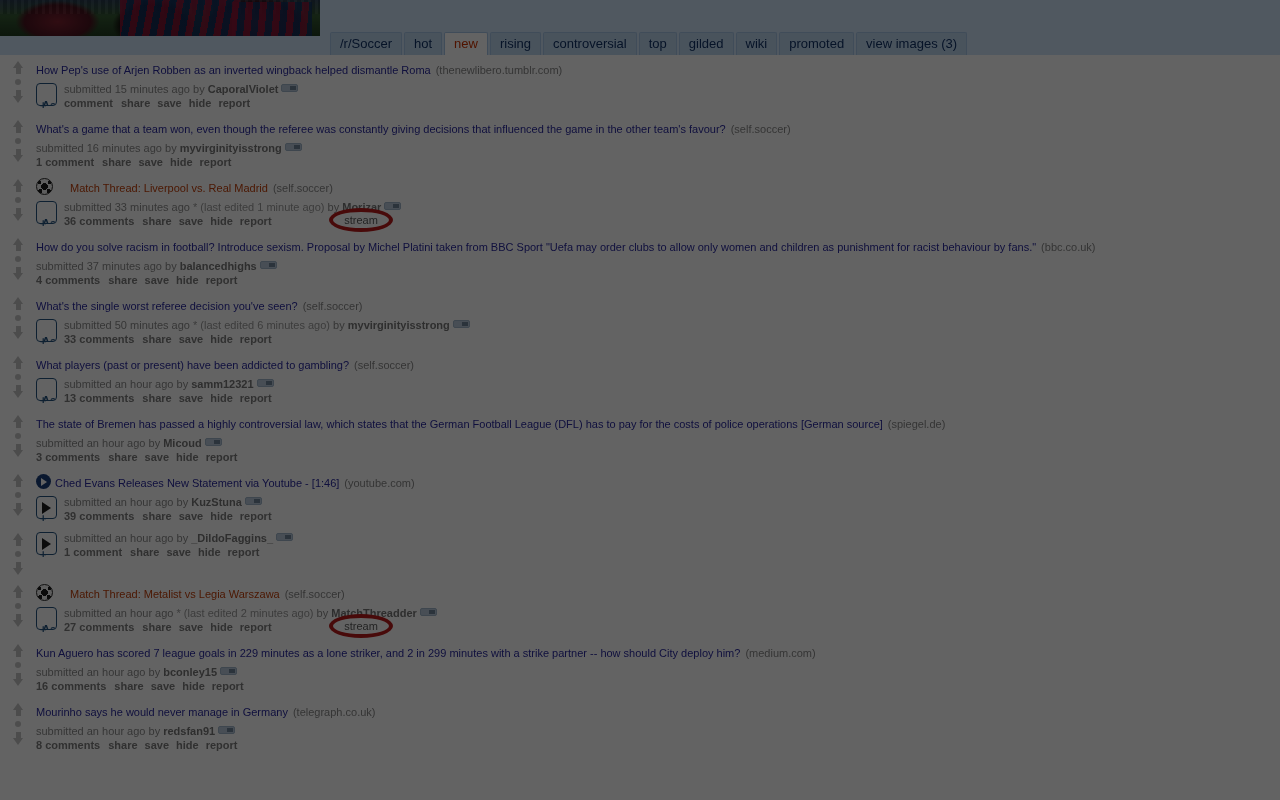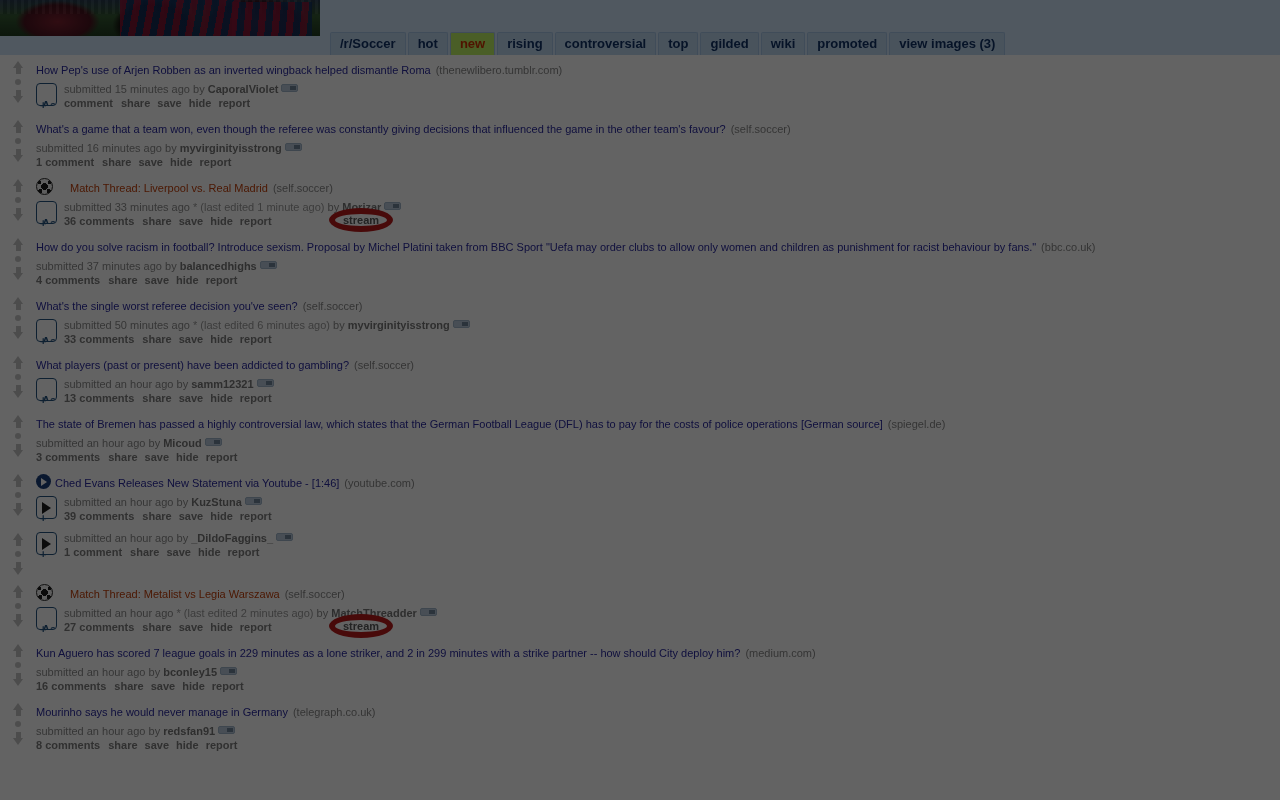--- a/index.html
+++ b/index.html
@@ -78,35 +78,35 @@
     height: 24px;
     display: flex;
     align-items: flex-end;
     gap: 2px;
     white-space: nowrap;
   }
   .tab {
     display: inline-block;
     padding: 3px 9px 4px 9px;
     font-size: 13px;
-    font-weight: bold;
+    font-weight: normal;
     color: #113366;
     background: #bdd5ee;
     border: 1px solid #a6c4e4;
     border-bottom: none;
     border-radius: 2px 2px 0 0;
     line-height: 15px;
     cursor: pointer;
     text-decoration: none;
   }
   .tab.sub {
     background: #bdd5ee;
   }
   .tab.selected {
-    background: #bef264;
+    background: #ffffff;
     color: #cc3300;
     border-color: #a6c4e4;
     position: relative;
     top: 1px;
     padding-bottom: 5px;
   }
 
   
   .sitetable {
     position: relative;
@@ -328,23 +328,23 @@
 
   
   .stream-badge {
     position: absolute;
     display: inline-flex;
     align-items: center;
     justify-content: center;
     width: 64px; height: 24px;
     border-radius: 50%;
     background: #ffffff;
-    border: 6px solid #b91c1c;
+    border: 4px solid #b91c1c;
     font-size: 11px;
-    font-weight: bold;
+    font-weight: normal;
     color: #5a5a5a;
     cursor: pointer;
     z-index: 20;
   }
 </style>
 </head>
 <body>
 
 <div id="page">
 

